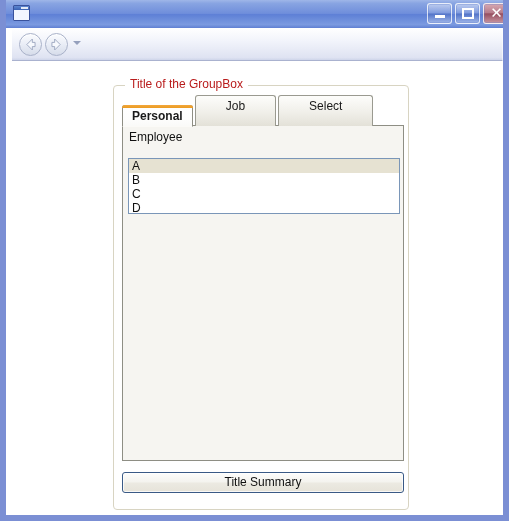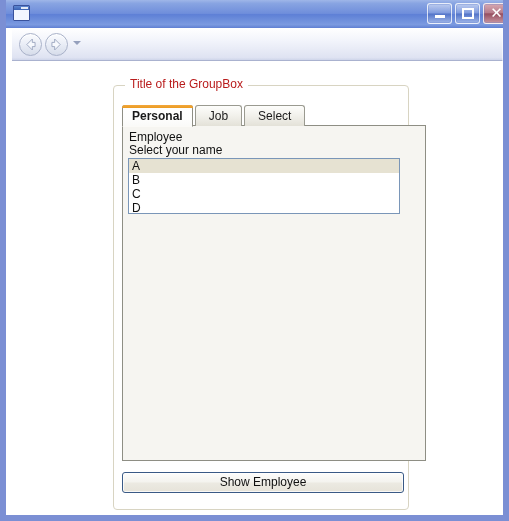--- a/index.html
+++ b/index.html
@@ -209,23 +209,23 @@
     position: absolute;
     left: 8px; top: 18px;
     width: 282px;
     height: 22px;
     display: flex;
     align-items: flex-end;
     z-index: 3;
   }
   .tab {
     position: relative;
-    height: 21px;
-    box-sizing: border-box;
-    padding: 0 13px;
+    height: 31px;
+    box-sizing: border-box;
+    padding: 0 30px;
     font-size: 12px;
     color: #1a1a1a;
     line-height: 20px;
     text-align: center;
     border: 1px solid #9a9a90;
     border-bottom: none;
     border-radius: 3px 3px 0 0;
     background: linear-gradient(to bottom, #fdfdfb 0%, #f0efe9 55%, #e3e1d8 100%);
     margin-right: 2px;
     white-space: nowrap;
@@ -248,21 +248,21 @@
     left: -1px; right: -1px; top: -1px;
     height: 3px;
     background: linear-gradient(to bottom, #f2a73c, #eb9b20);
     border-radius: 3px 3px 0 0;
   }
 
   
   .tabpanel {
     position: absolute;
     left: 8px; top: 39px;
-    width: 304px;
+    width: 282px;
     height: 336px;
     box-sizing: border-box;
     border: 1px solid #8e8e84;
     background: #f6f5f1;
     z-index: 2;
   }
 
   .field-label {
     position: absolute;
     left: 6px;
@@ -362,27 +362,26 @@
         <div class="tab">
           <span>Job</span>
         </div>
         <div class="tab">
           <span>Select</span>
         </div>
       </div>
 
       <div class="tabpanel">
         <div class="field-label label-employee">Employee</div>
-        <div class="field-label label-select">Select your name</div>
 
         <div class="listbox">
           <div class="list-item selected">A</div>
           <div class="list-item">B</div>
           <div class="list-item">C</div>
           <div class="list-item">D</div>
         </div>
       </div>
 
-      <div class="action-button">Show Employee</div>
+      <div class="action-button">Title Summary</div>
     </div>
 
   </div>
 </div>
 
 </body></html>

